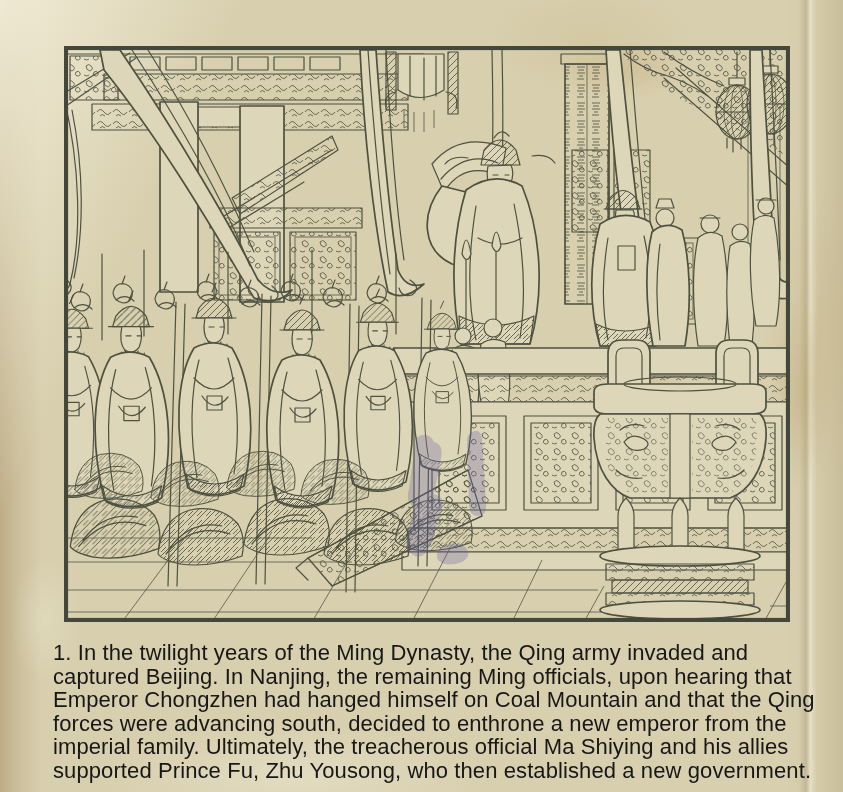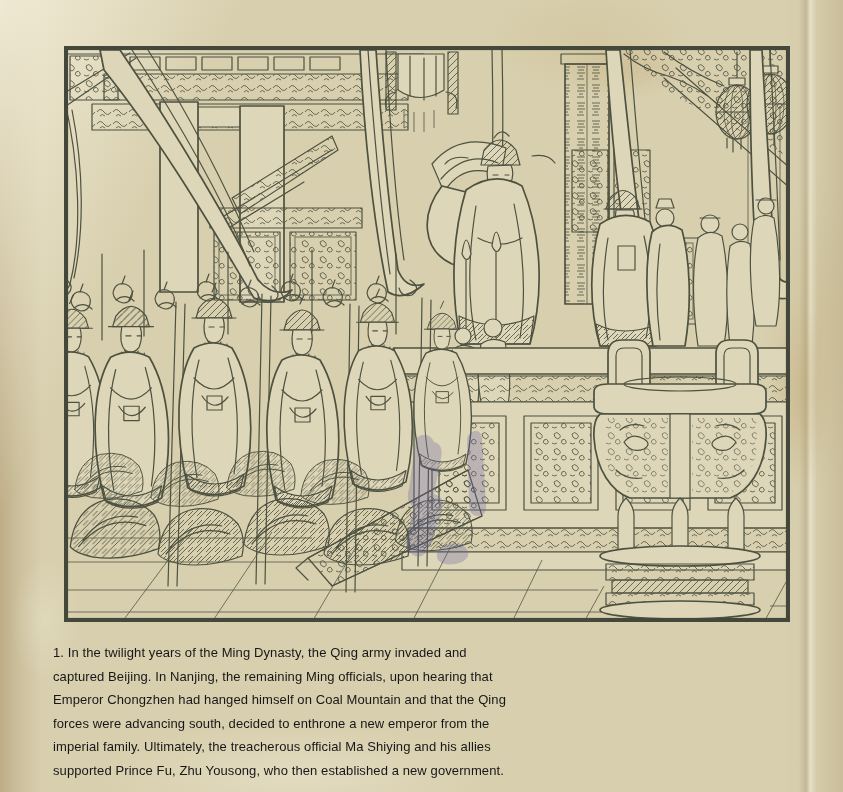--- a/index.html
+++ b/index.html
@@ -20,21 +20,21 @@
     background:linear-gradient(90deg, transparent, rgba(120,100,60,0.20) 40%, rgba(255,255,245,0.40) 62%, transparent);
   }
   .stain{position:absolute;pointer-events:none;}
   .stain.s1{left:560px;top:40px;width:130px;height:60px;background:radial-gradient(closest-side, rgba(184,152,92,0.22), transparent);}
   .stain.s2{left:770px;top:300px;width:60px;height:190px;background:radial-gradient(closest-side, rgba(178,148,92,0.25), transparent);}
   .stain.s3{left:600px;top:355px;width:90px;height:70px;background:radial-gradient(closest-side, rgba(176,146,90,0.18), transparent);}
   .stain.s4{left:10px;top:560px;width:70px;height:120px;background:radial-gradient(closest-side, rgba(230,224,200,0.5), transparent);}
   svg.illus{position:absolute;left:64px;top:46px;width:726px;height:576px;}
   .caption{
     position:absolute;left:53px;top:641px;width:764px;
-    font-size:13px;line-height:23.6px;letter-spacing:0.1px;color:#171717;
+    font-size:22px;line-height:23.6px;letter-spacing:0.1px;color:#171717;
     white-space:pre-line;font-family:"Liberation Sans",sans-serif;
   }
   
   .bd{stroke:#43483a;stroke-width:4.2;fill:none;}
   .ln{stroke:#4d5140;stroke-width:1.2;fill:none;stroke-linecap:round;stroke-linejoin:round;}
   .lt{stroke:#4d5140;stroke-width:0.9;fill:none;opacity:0.85;}
   .hv{stroke:#4d5140;stroke-width:1.7;fill:none;stroke-linecap:round;stroke-linejoin:round;}
   .fw{fill:#ded6b8;}
   .fs{fill:url(#pScroll);}
   .fp{fill:url(#pFloral);}

